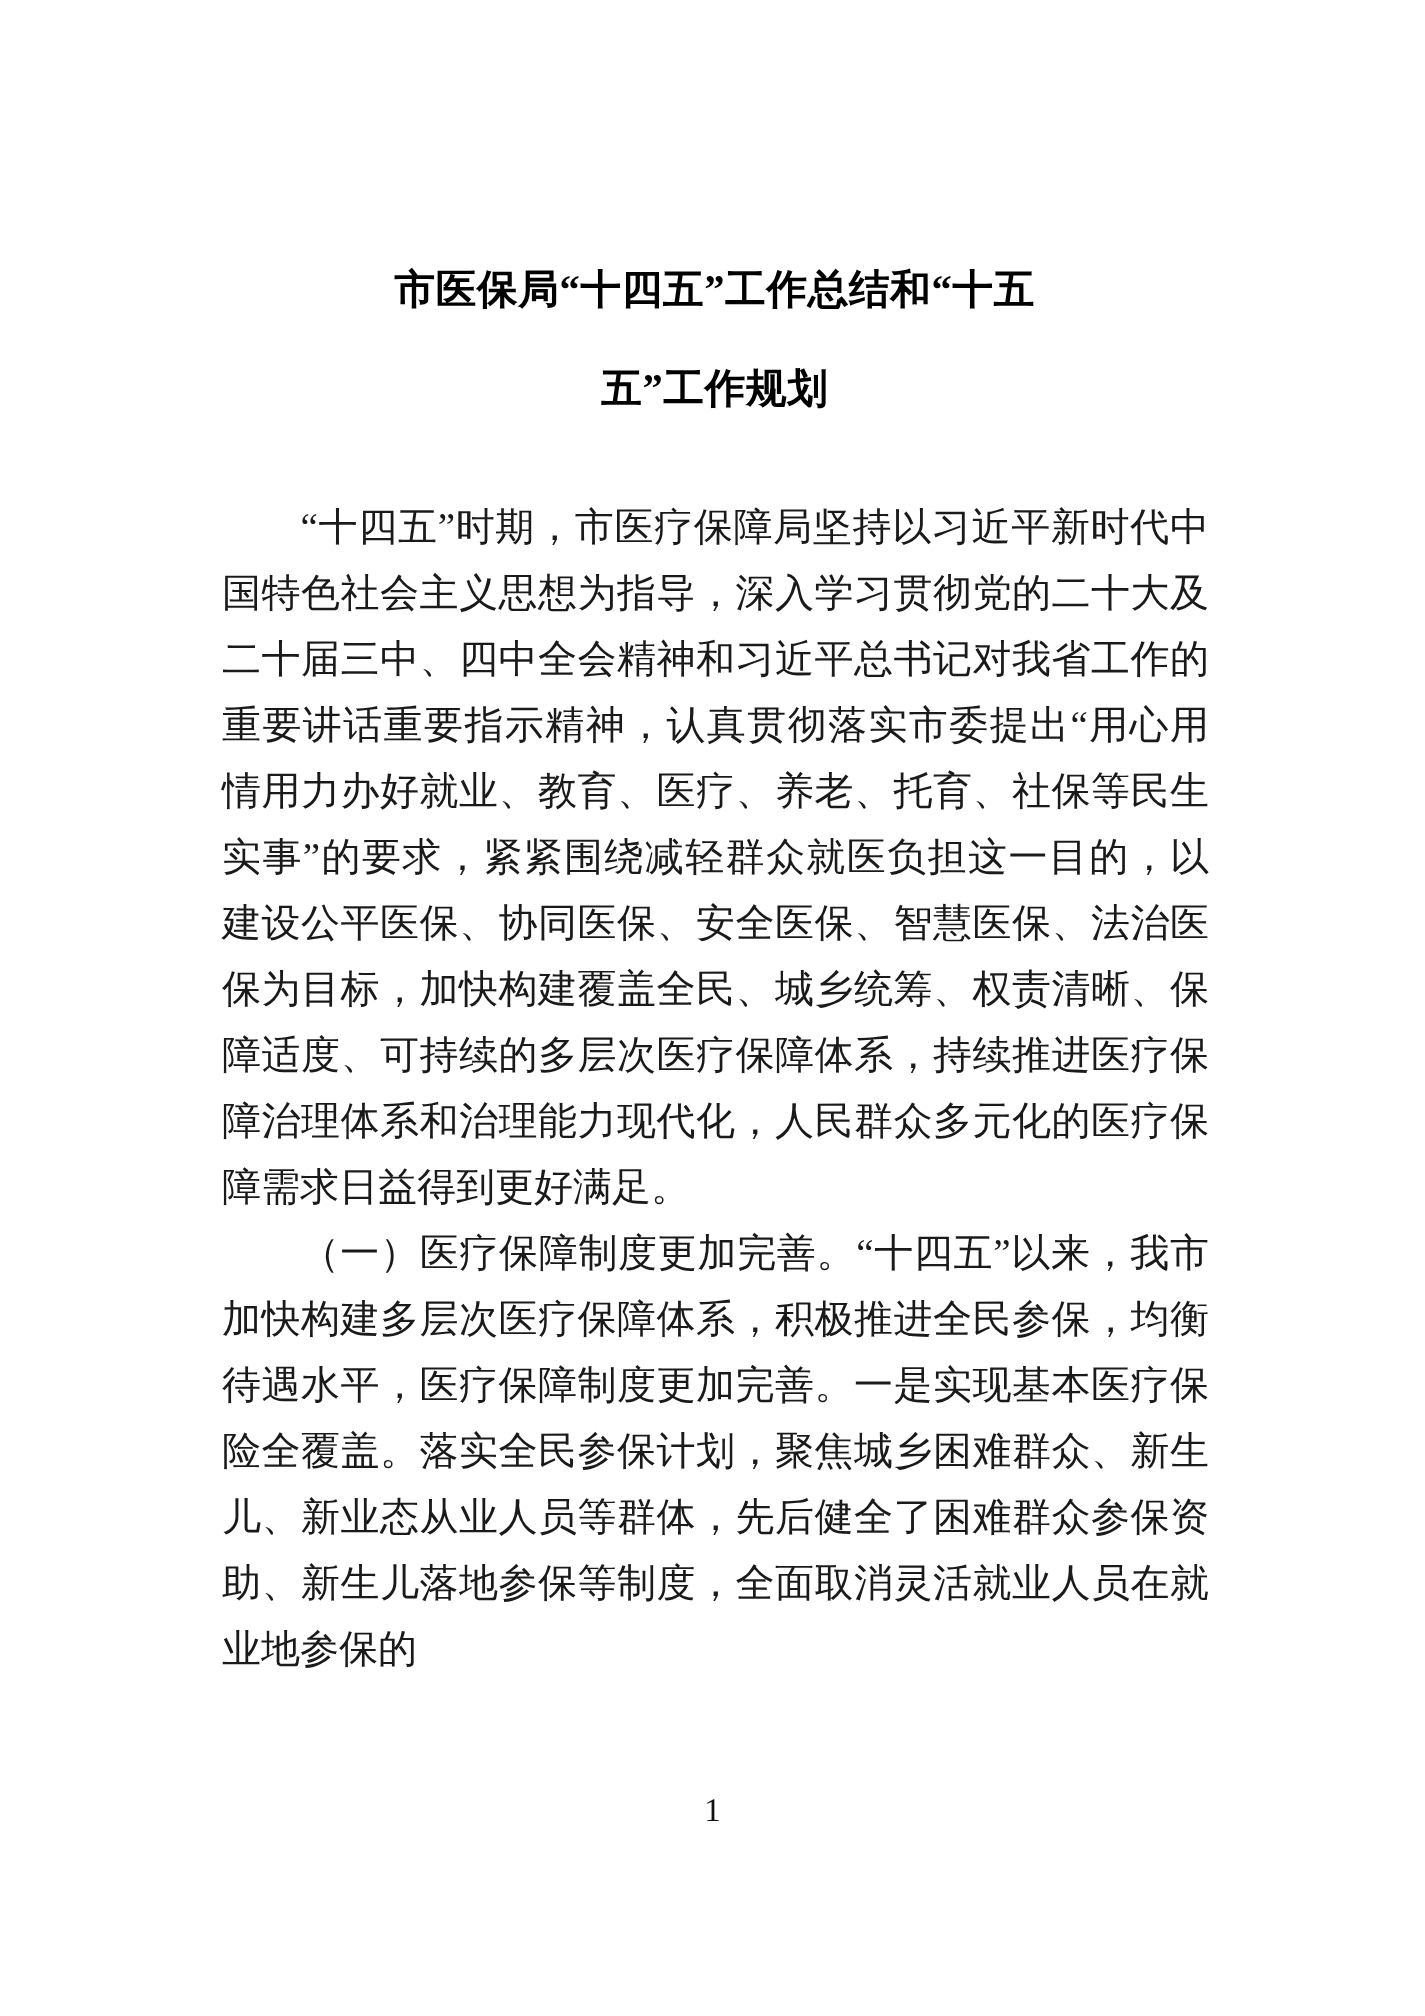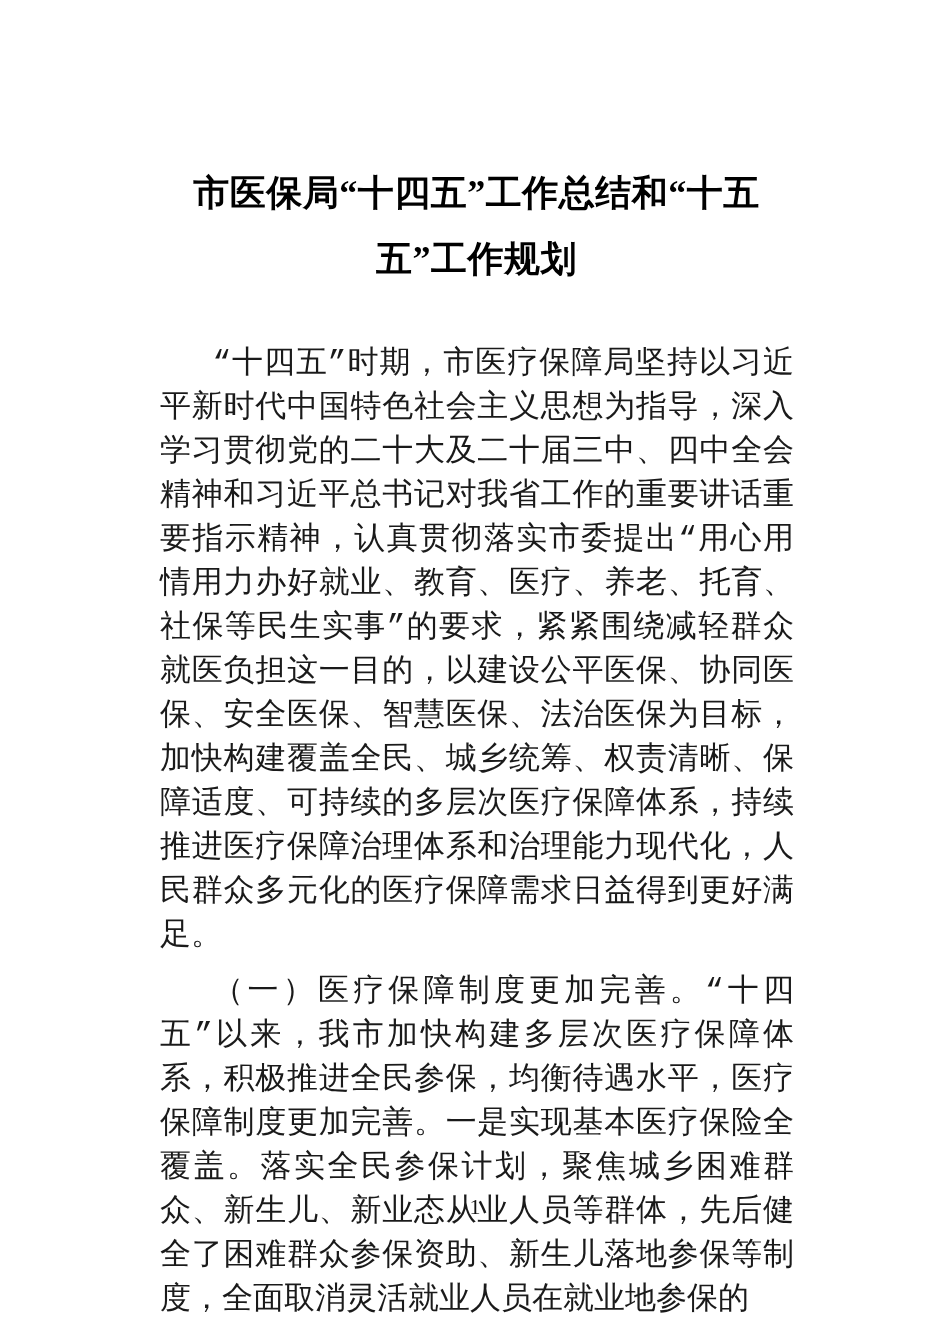--- a/index.html
+++ b/index.html
@@ -19,38 +19,38 @@
 
   
   .doc-title {
     position: absolute;
     left: 148px;
     top: 160px;
     width: 657px;
     text-align: center;
     font-family: "Liberation Serif", "DejaVu Serif", serif;
     font-weight: bold;
-    font-size: 36px;
+    font-size: 27px;
     line-height: 66px;
     color: #000000;
     letter-spacing: 0.5px;
   }
 
   
   .body-area {
     position: absolute;
     left: 148px;
     top: 330px;
     width: 658px;
   }
 
   p.para {
-    margin: 12px;
-    font-family: Liberation Mono, monospace;
-    font-size: 31px;
+    margin: 0;
+    font-family: Liberation Serif, serif;
+    font-size: 26px;
     line-height: 44px;
     color: #1a1a1a;
     text-align: justify;
     text-align-last: left;
     text-justify: inter-character;
     text-indent: 52.4px;
     letter-spacing: 0px;
     word-break: break-all;
   }
 

